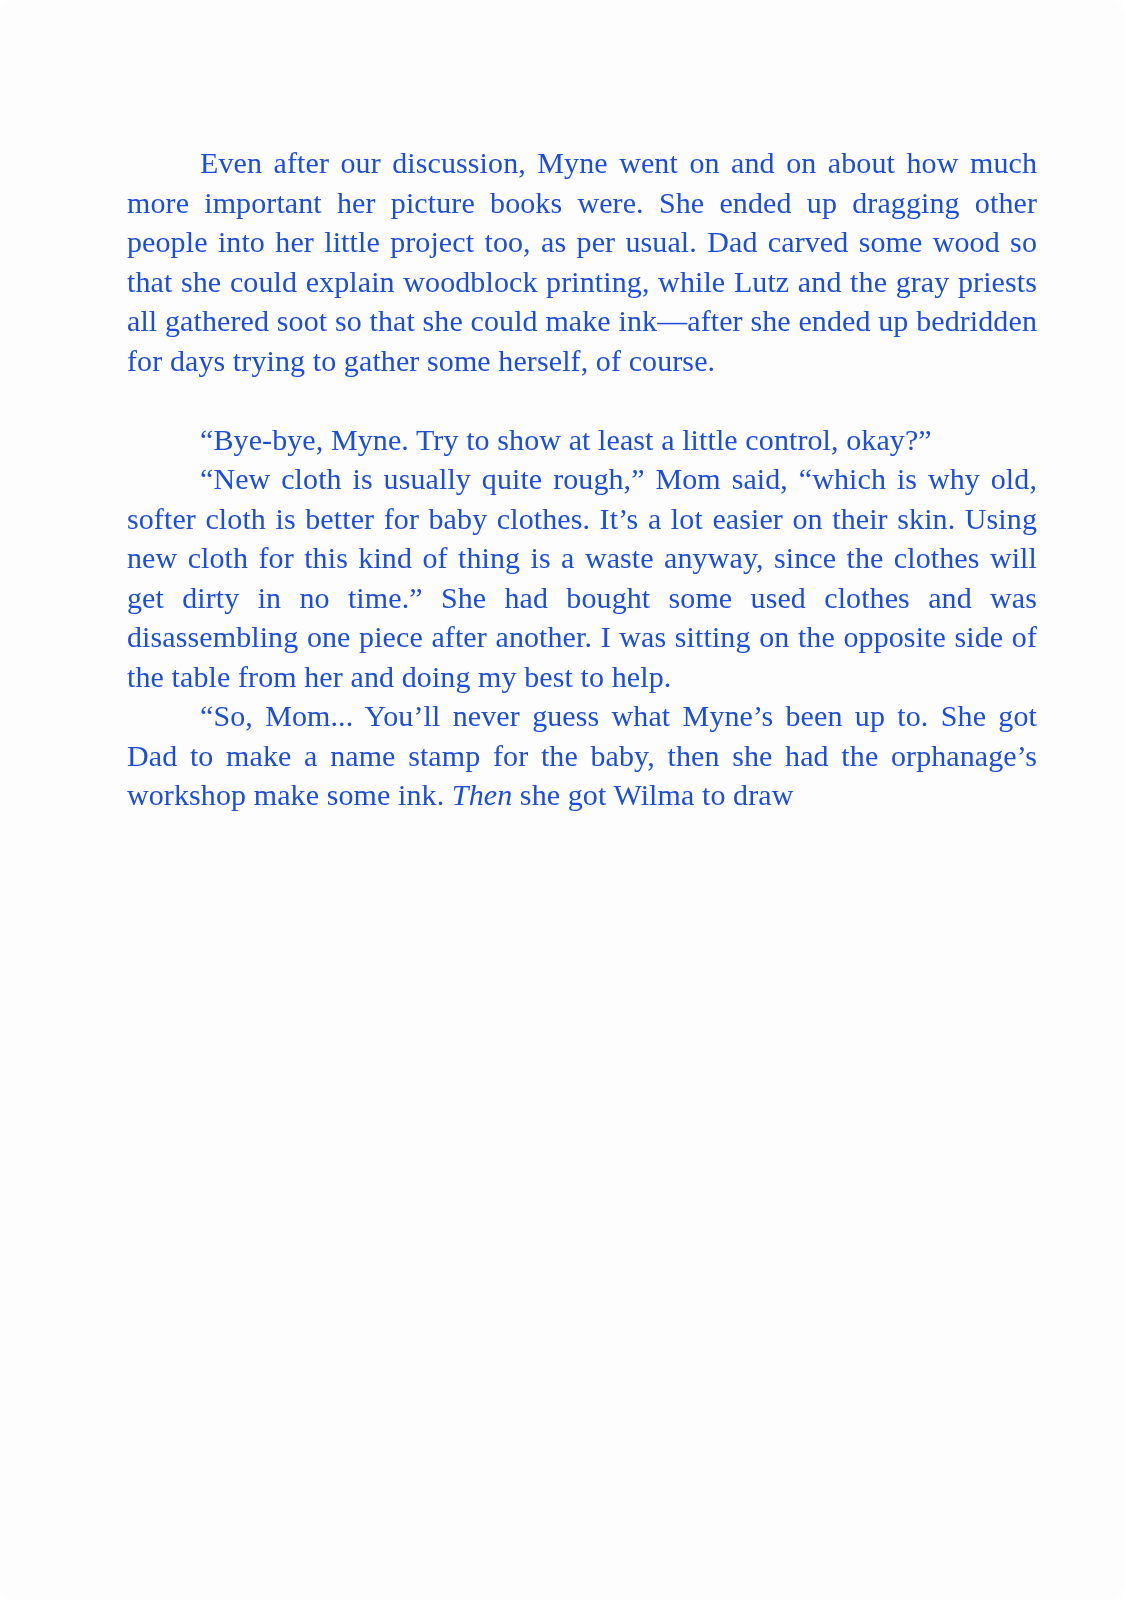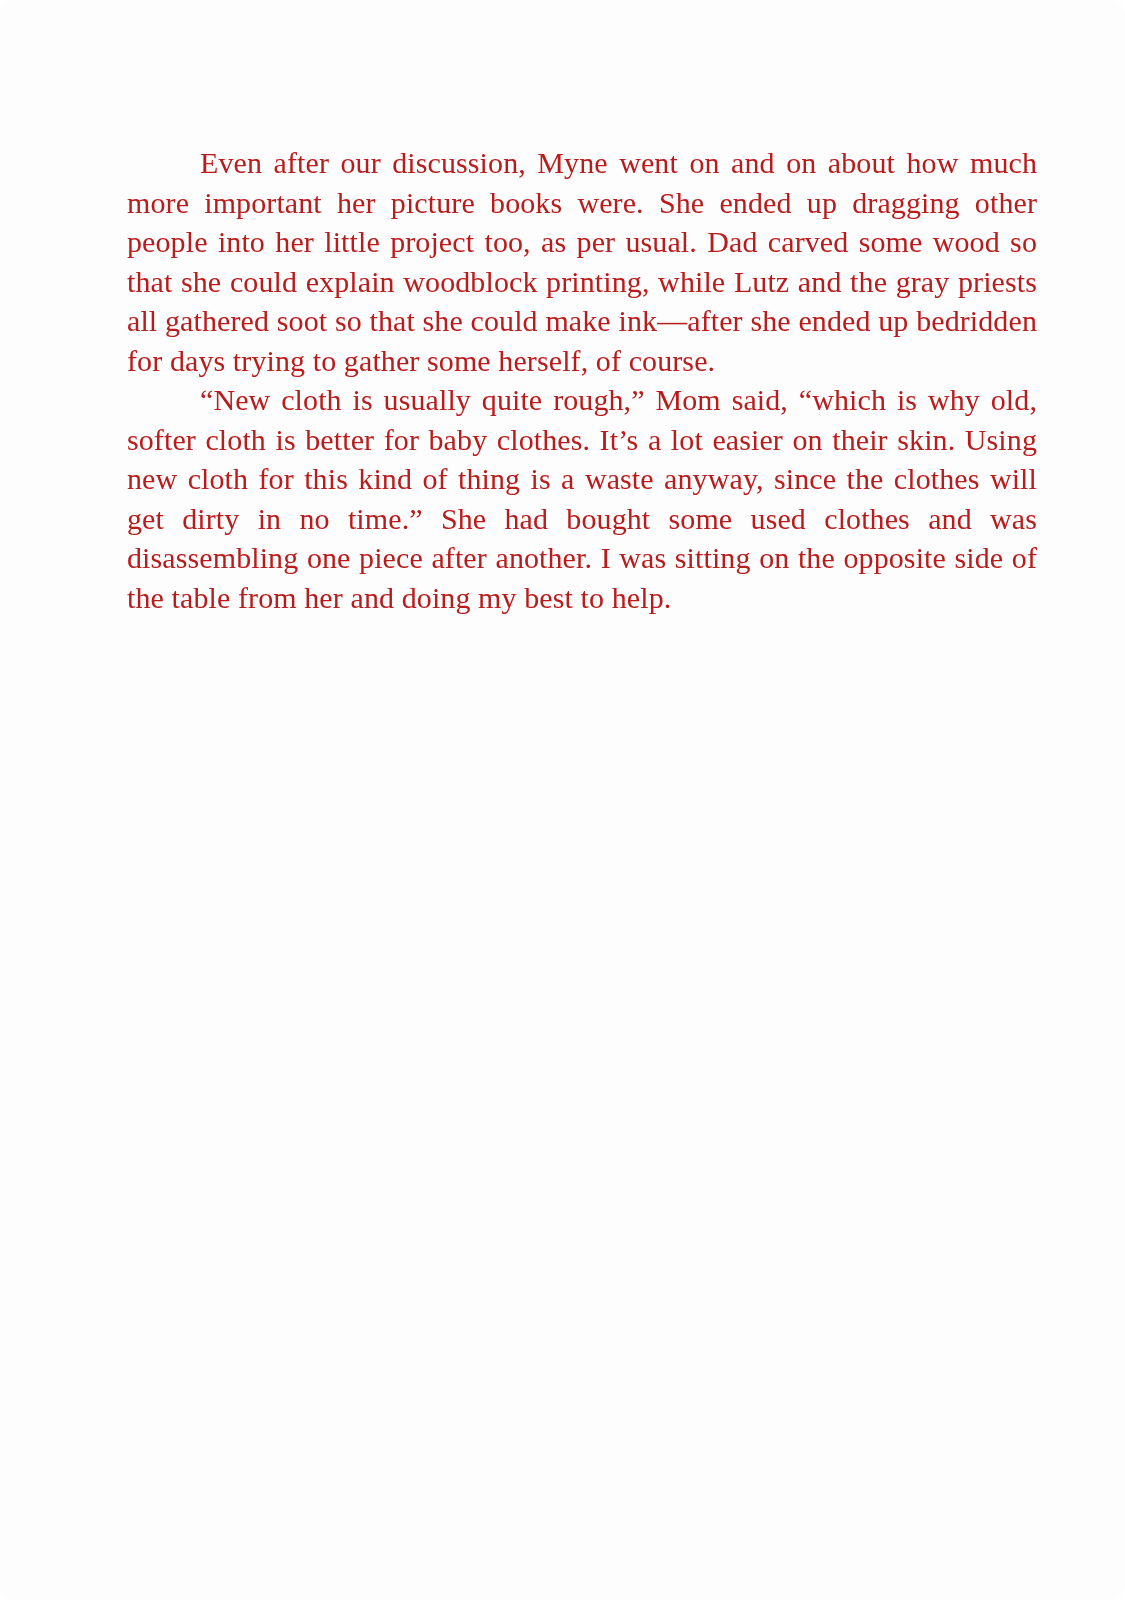--- a/index.html
+++ b/index.html
@@ -38,18 +38,20 @@
   .text-block p.space-before {
     margin-top: 39.5px;
   }
   .text-block em {
     font-style: italic;
   }
 </style>
 </head>
 <body>
 
-<div class="book-page" style="background: rgb(253, 253, 253); color: #b91c1c; border-radius: 15px;">
+<div class="book-page" style="background: rgb(253, 253, 253); color: #1d4ed8; border-radius: 15px;">
   <div class="text-block">
       <p><span>Even after our discussion, Myne went on and on about how much more important her picture books were. She ended up dragging other people into her little project too, as per usual. Dad carved some wood so that she could explain woodblock printing, while Lutz and the gray priests all gathered soot so that she could make ink—after she ended up bedridden for days trying to gather some herself, of course.</span></p>
+      <p class="space-before"><span>“Bye-bye, Myne. Try to show at least a little control, okay?”</span></p>
       <p><span>“New cloth is usually quite rough,” Mom said, “which is why old, softer cloth is better for baby clothes. It’s a lot easier on their skin. Using new cloth for this kind of thing is a waste anyway, since the clothes will get dirty in no time.” She had bought some used clothes and was disassembling one piece after another. I was sitting on the opposite side of the table from her and doing my best to help.</span></p>
+      <p><span>“So, Mom... You’ll never guess what Myne’s been up to. She got Dad to make a name stamp for the baby, then she had the orphanage’s workshop make some ink. </span><em>Then</em><span> she got Wilma to draw</span></p>
     </div>
 </div>
 
 </body></html>

